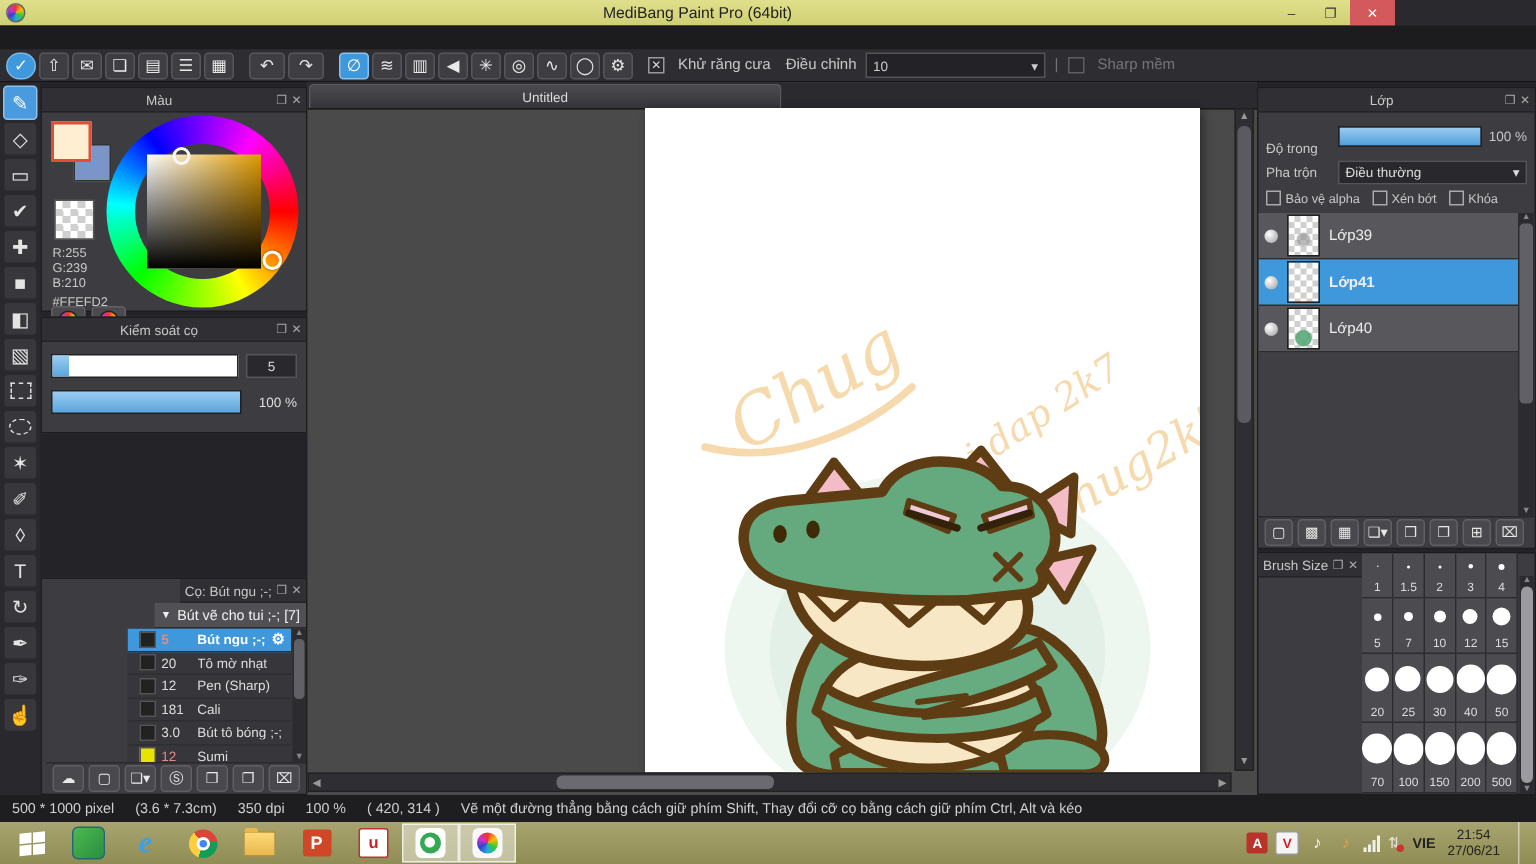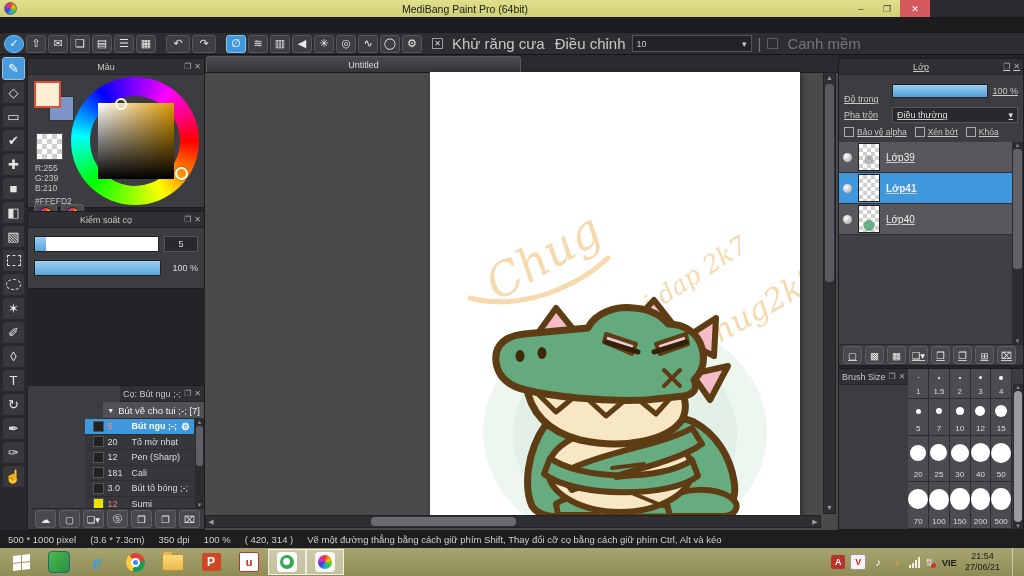--- a/index.html
+++ b/index.html
@@ -14,21 +14,21 @@
   .wbtn.close{background:#d4595c;color:#fff;width:30px;}
   
   #menubar{left:0;top:17px;width:1024px;height:16px;background:#1c1c1e;display:flex;align-items:center;gap:2px;padding-left:6px;box-sizing:border-box;}
   .menu-item{font-size:10px;color:#ddd;padding:0 8px;line-height:16px;white-space:nowrap;}
   
   #toolbar{left:0;top:33px;width:1024px;height:22px;background:#2e2e32;border-bottom:1px solid #151517;display:flex;align-items:center;gap:2px;padding-left:4px;box-sizing:border-box;}
   .tbtn{width:20px;height:18px;background:#3d3d42;border:1px solid #56565c;border-radius:3px;display:flex;align-items:center;justify-content:center;font-size:11px;color:#e8e8e8;box-sizing:border-box;}
   .tbtn.primary{background:#3f97dc;border-color:#77b9ea;color:#fff;border-radius:9px;}
   .tbtn.selected{background:#3f97dc;border-color:#8cc3ee;color:#fff;}
   .tsep{width:6px;}
-  .tb-label{font-size:15px;color:#c8c8c8;margin:0 4px;white-space:nowrap;}
+  .tb-label{font-size:10px;color:#c8c8c8;margin:0 4px;white-space:nowrap;}
   .tb-check{width:9px;height:9px;border:1px solid #999;background:#2a2a2e;display:inline-flex;align-items:center;justify-content:center;font-size:8px;color:#ddd;margin-right:3px;}
   .tb-dd{width:110px;height:15px;background:#232327;border:1px solid #555;font-size:9px;color:#ccc;display:flex;align-items:center;padding:0 4px;justify-content:space-between;}
   .dim{opacity:.45;}
   
   #main{left:0;top:55px;width:1024px;height:475px;background:#242428;}
   
   #toolstrip{left:0;top:0;width:27px;height:475px;background:#29292d;display:flex;flex-direction:column;align-items:center;padding-top:2px;box-sizing:border-box;gap:1px;}
   .tool-btn{width:23px;height:23px;border-radius:3px;background:#38383c;border:1px solid #2a2a2d;display:flex;align-items:center;justify-content:center;font-size:13px;color:#e4e4e4;box-sizing:border-box;flex:0 0 auto;}
   .tool-btn.selected{background:#4a9ade;border-color:#8cc3ee;color:#fff;}
   .tool-btn .glyph{line-height:1;}
@@ -86,21 +86,21 @@
   #tab{position:absolute;left:1px;top:1px;width:315px;height:16px;background:linear-gradient(#4a4a4f,#353539);border:1px solid #5a5a5f;border-bottom:none;border-radius:3px 3px 0 0;display:flex;align-items:center;justify-content:center;font-size:9px;color:#ddd;box-sizing:border-box;}
   #white-canvas{position:absolute;left:225px;top:17px;width:370px;height:443px;background:#fff;box-shadow:2px 2px 6px rgba(0,0,0,.45);}
   #canvas-vscroll{position:absolute;right:2px;top:17px;bottom:16px;width:13px;background:#2f2f33;border:1px solid #222;display:flex;flex-direction:column;align-items:center;box-sizing:border-box;}
   #canvas-vscroll .arrow{font-size:7px;color:#999;line-height:10px;}
   #cv-thumb{width:9px;height:198px;background:#5a5a60;border-radius:4px;margin-top:1px;}
   #canvas-hscroll{position:absolute;left:0;bottom:2px;height:13px;right:17px;background:#2f2f33;border:1px solid #222;display:flex;align-items:center;box-sizing:border-box;}
   #canvas-hscroll .arrow{font-size:7px;color:#999;width:10px;text-align:center;}
   #ch-thumb{position:absolute;left:165px;width:145px;height:9px;background:#6a6a70;border-radius:4px;}
   
   #rightcol{left:838px;top:0;width:186px;height:475px;background:#242428;}
-  #panel-layers{left:0;top:3px;width:186px;height:308px;display:flex;flex-direction:column;text-decoration:underline;}
+  #panel-layers{left:0;top:3px;width:186px;height:308px;display:flex;flex-direction:column;}
   .lp-row{display:flex;align-items:center;gap:4px;padding:3px 5px 0 5px;font-size:9px;color:#c8c8c8;}
   .lp-track{flex:1;height:12px;border:1px solid #222;background:linear-gradient(#9bcdf2,#4f9fd8);}
   .lp-dd{flex:1;height:14px;background:#29292d;border:1px solid #555;display:flex;align-items:center;justify-content:space-between;padding:0 4px;font-size:9px;color:#ddd;}
   .lp-checks{display:flex;gap:8px;padding:4px 5px 3px 5px;font-size:8.5px;color:#c8c8c8;}
   .chk{display:flex;align-items:center;gap:3px;white-space:nowrap;}
   .chk .box{width:8px;height:8px;border:1px solid #aaa;background:transparent;}
   #layer-list{flex:1;background:#404044;position:relative;margin-top:2px;padding-right:11px;overflow:hidden;}
   .layer-row{height:30px;background:#58585c;border-bottom:1px solid #2e2e31;display:flex;align-items:center;gap:6px;padding:0 4px;font-size:10px;color:#eee;}
   .layer-row.selected{background:#3f97dc;font-weight:bold;}
   .vis-dot{width:9px;height:9px;border-radius:50%;background:radial-gradient(circle at 35% 35%,#fff,#9a9a9a);flex:0 0 auto;}
@@ -245,21 +245,21 @@
     <span class="tsep"></span>
     <span class="tb-check">✕</span>
     <span class="tb-label">Khử răng cưa</span>
     <span class="tb-label">Điều chỉnh</span>
     <span class="tb-dd">
       <span>10</span>
       <span>▾</span>
     </span>
     <span class="tb-label dim">|</span>
     <span class="tb-check dim"></span>
-    <span class="tb-label dim">Canh mềm</span>
+    <span class="tb-label dim">Sharp mềm</span>
   </div>
 
   <div id="main" class="abs">
 
     <div id="toolstrip" class="abs">
 
     <div class="tool-btn selected">
           <span class="glyph">✎</span>
         </div>
         <div class="tool-btn">

